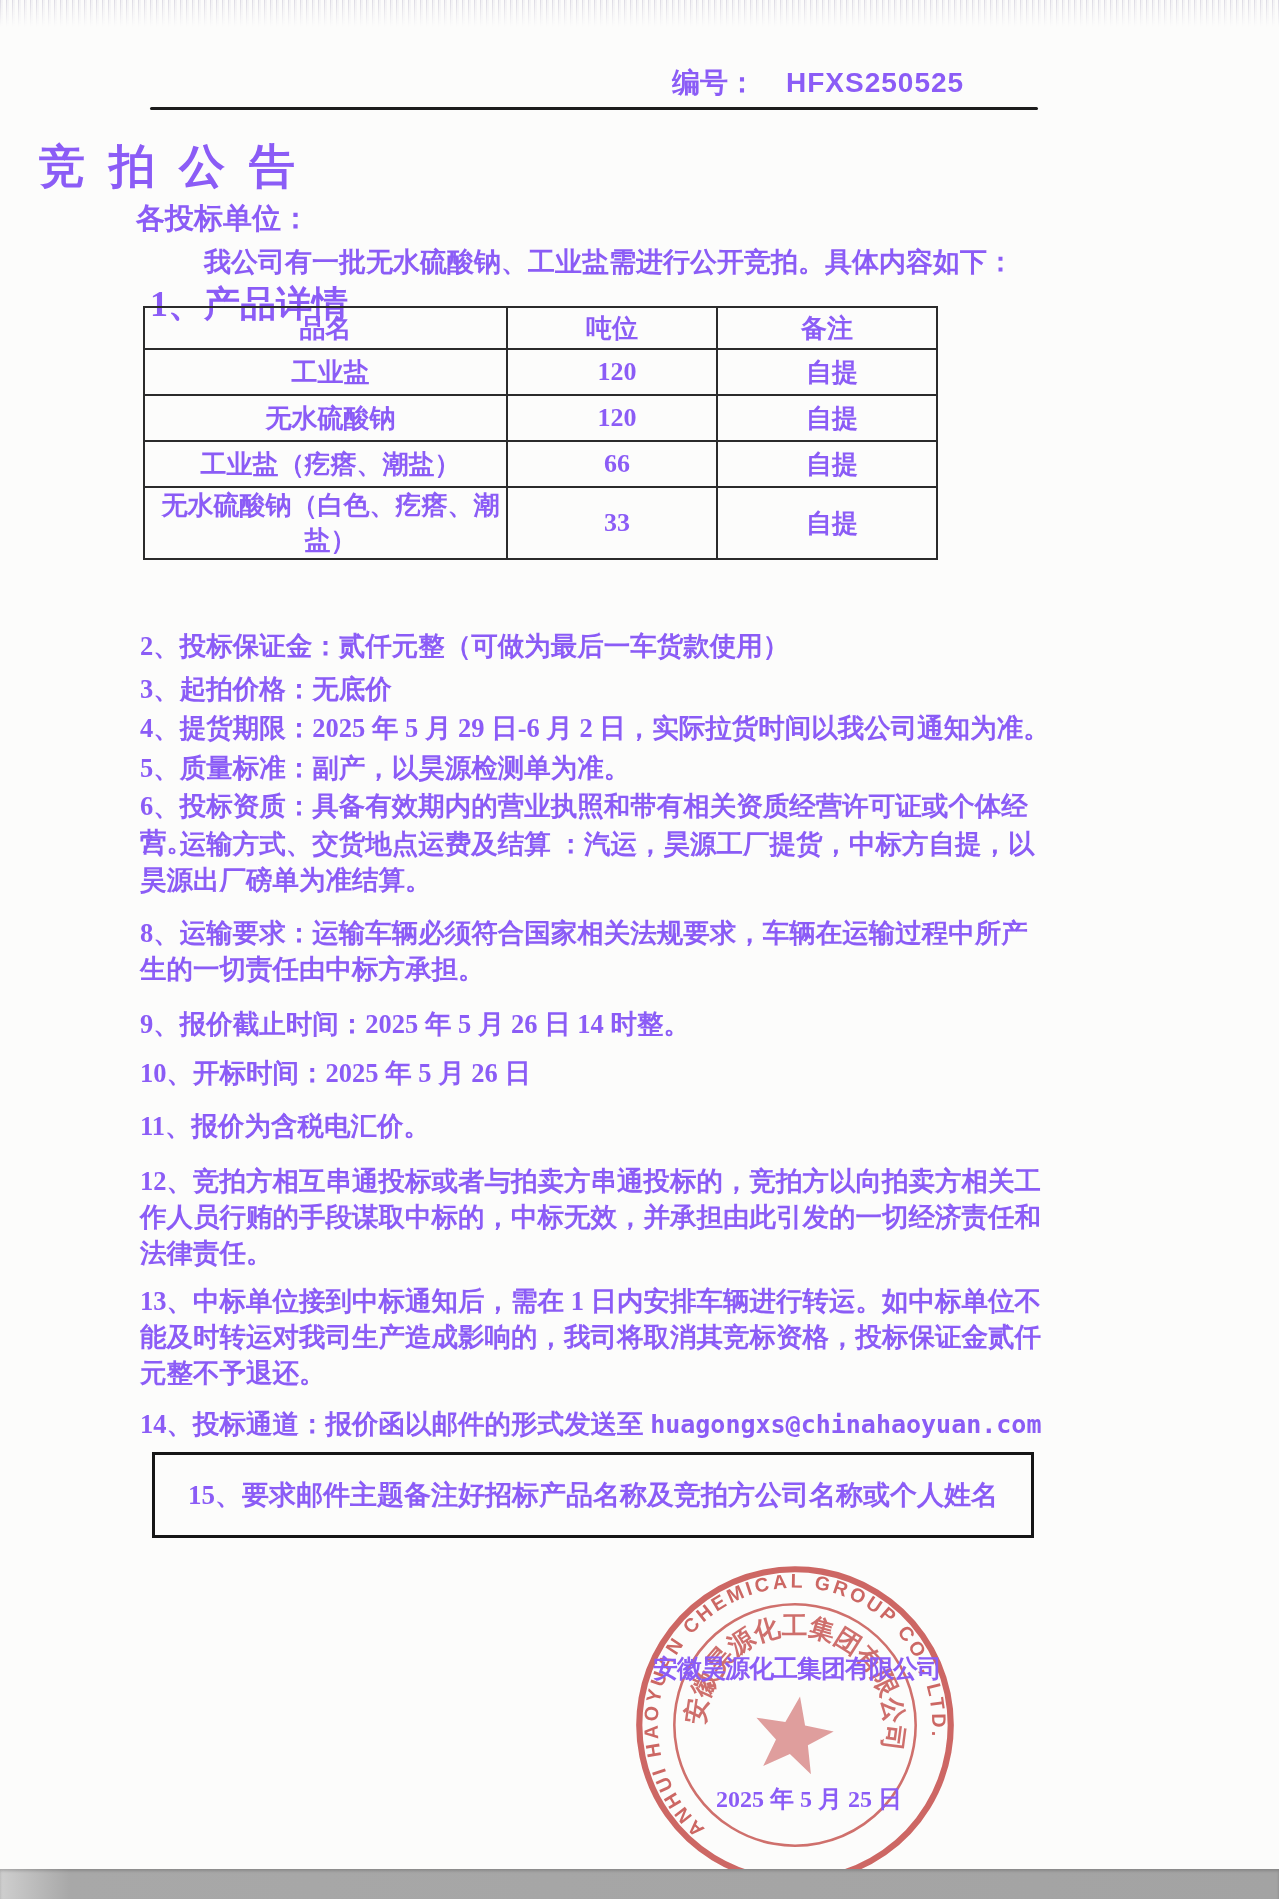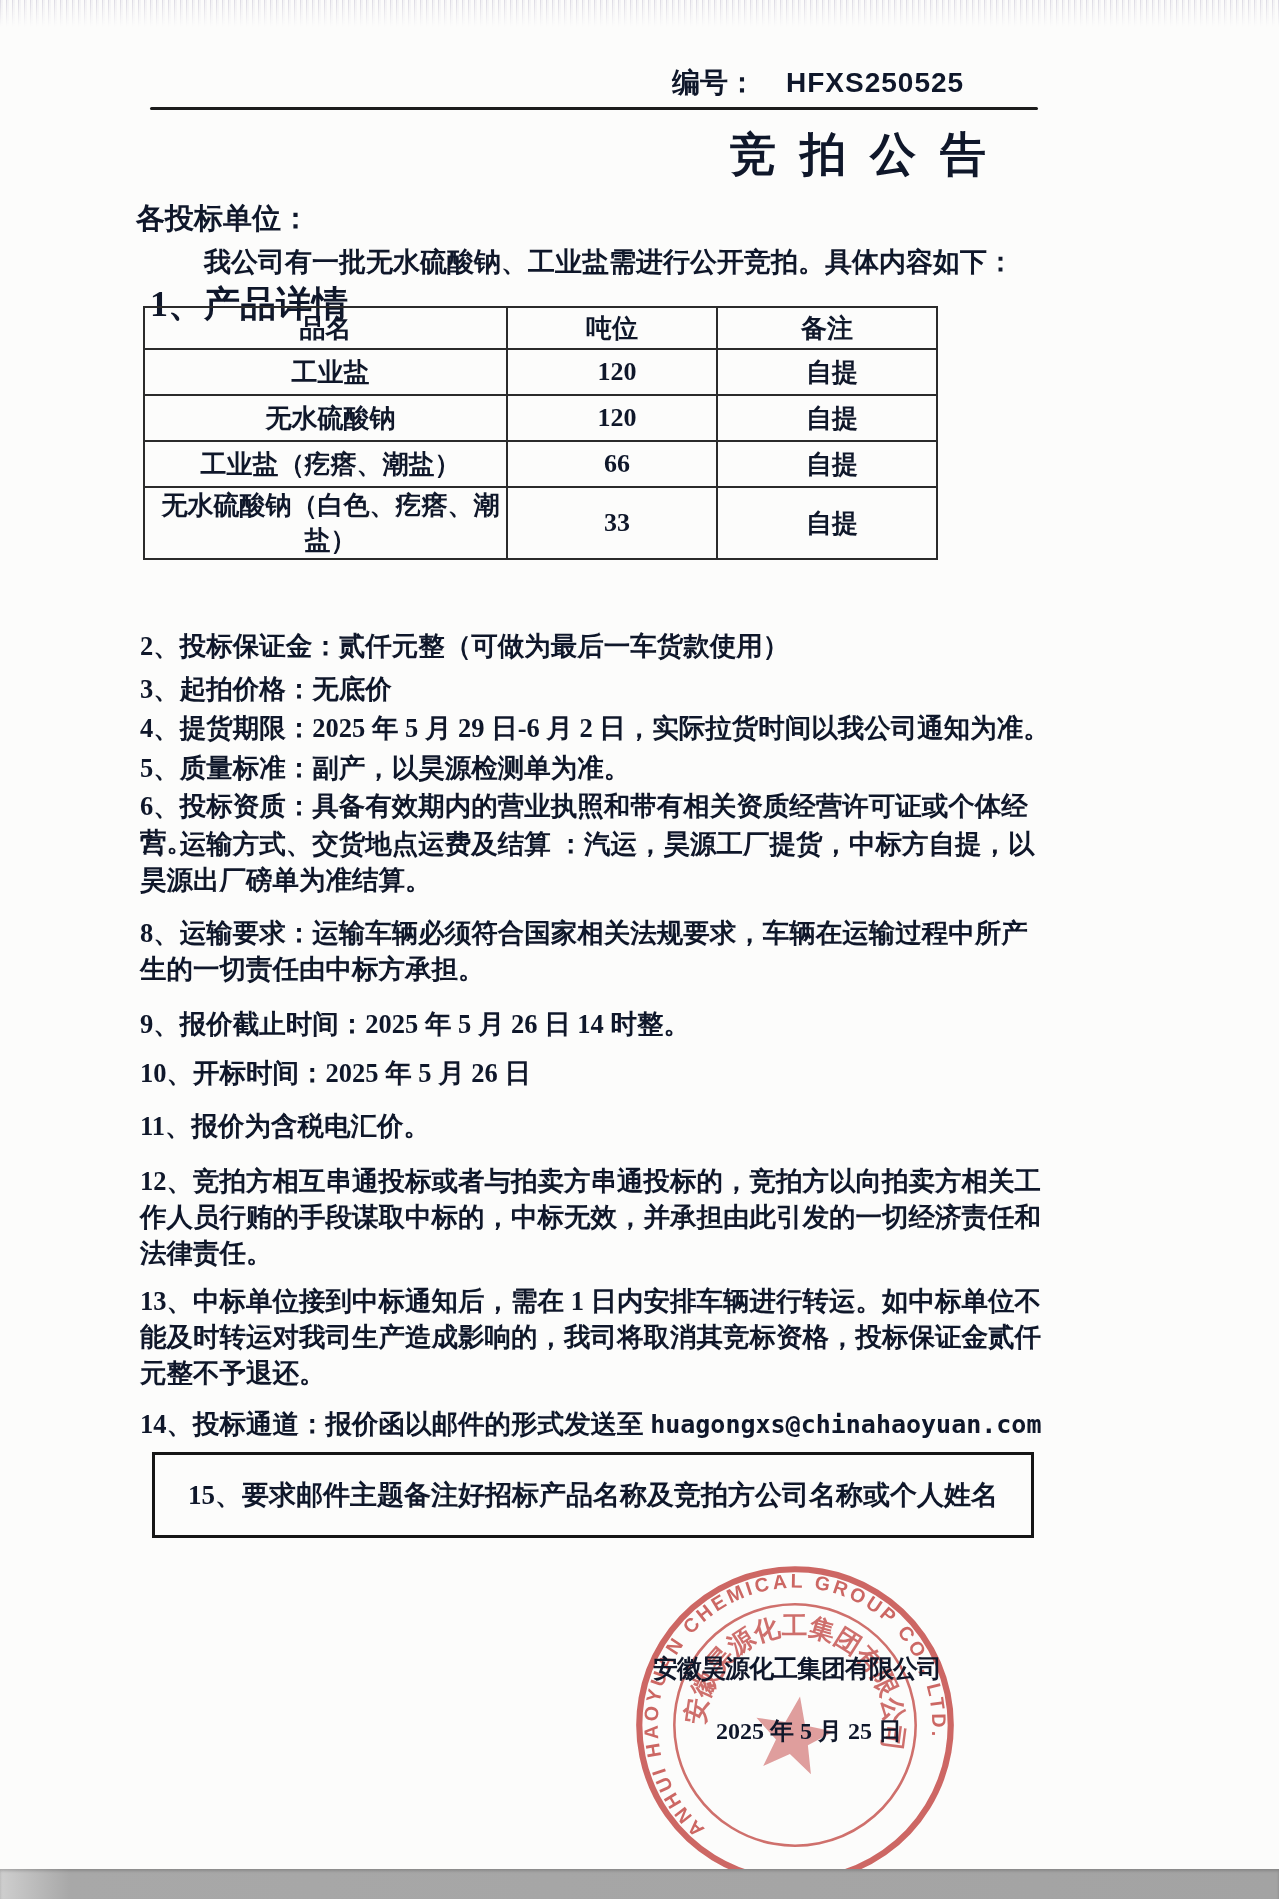--- a/index.html
+++ b/index.html
@@ -3,21 +3,21 @@
 <meta charset="utf-8">
 <style>
   html,body{margin:0;padding:0;background:#e8e8e8;}
   .page{
     position:relative;
     width:1279px;height:1899px;
     margin:0 auto;
     background:#fcfcfb;
     overflow:hidden;
     font-family:"Liberation Serif","DejaVu Serif",serif;
-    color:#0f172a;
+    color:#8b5cf6;
   }
   
   .scan-noise{
     position:absolute;top:0;left:0;width:1279px;height:30px;
     background:repeating-linear-gradient(90deg,
       rgba(150,142,175,.30) 0 1px,
       rgba(190,185,210,.14) 1px 3px,
       rgba(255,255,255,0) 3px 6px);
     filter:blur(.6px);
     -webkit-mask-image:linear-gradient(180deg,#000 0%,transparent 90%);
@@ -36,23 +36,23 @@
   }
   .doc-number .num-value{
     font-family:"Liberation Sans","DejaVu Sans",sans-serif;
     letter-spacing:1px;margin-left:30px;
   }
   .header-rule{
     position:absolute;top:107px;left:150px;width:888px;height:3px;
     background:#1c1c1c;border-radius:2px;
   }
   .doc-title{
-    position:absolute;top:124px;left:0;width:1010px;
-    text-align:right;font-size:46px;font-weight:bold;
-    letter-spacing:24px;padding-left:24px;box-sizing:border-box;
+    position:absolute;top:136px;left:0;width:1010px;
+    text-align:left;font-size:46px;font-weight:bold;
+    letter-spacing:24px;padding-left:39px;box-sizing:border-box;
   }
   .salutation{
     position:absolute;top:199px;left:136px;
     font-size:29px;font-weight:bold;
   }
   .intro{
     position:absolute;top:244px;left:204px;width:860px;
     font-size:27px;font-weight:bold;
   }
   .sec1-heading{
@@ -114,21 +114,21 @@
   .seal{
     position:absolute;top:1560px;left:630px;width:330px;height:330px;
     transform:rotate(10deg);
     opacity:.88;mix-blend-mode:multiply;
   }
   .company-name{
     position:absolute;top:1652px;left:653px;
     font-size:25px;font-weight:bold;white-space:nowrap;letter-spacing:-1px;
   }
   .issue-date{
-    position:absolute;top:1715px;left:716px;
+    position:absolute;top:1783px;left:716px;
     font-size:24px;font-weight:bold;white-space:nowrap;
   }
 </style>
 </head>
 <body>
 
 <div class="page">
 
   <div class="scan-noise"></div>
 

